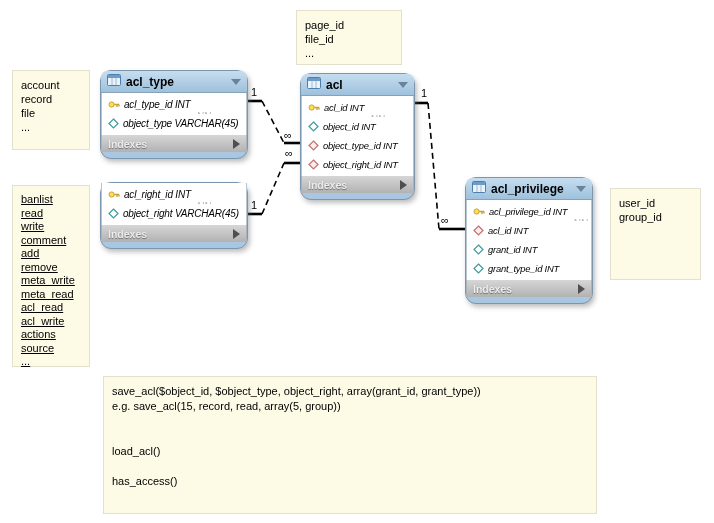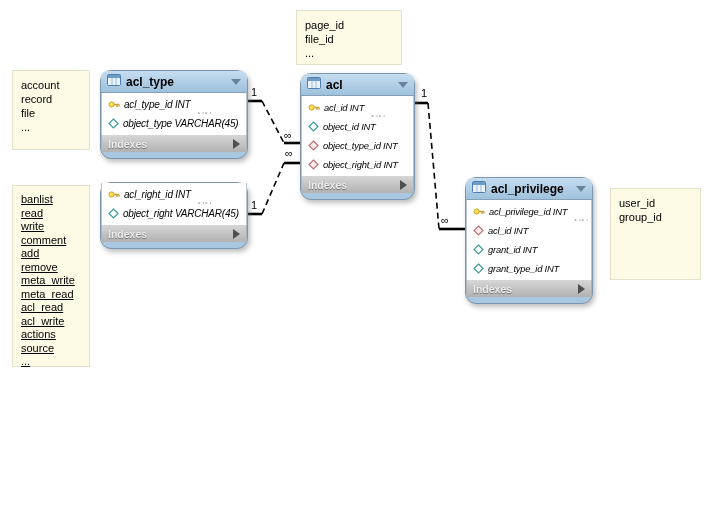--- a/index.html
+++ b/index.html
@@ -119,20 +119,29 @@
     <div class="note-line">actions</div>
     <div class="note-line">source</div>
     <div class="note-line">...</div>
   </div>
 
   <div class="note" id="note-grant-types">
     <div class="note-line">user_id</div>
     <div class="note-line">group_id</div>
   </div>
 
+  <div class="note wide" id="note-functions">
+    <div class="note-line">save_acl($object_id, $object_type, object_right, array(grant_id, grant_type))</div>
+    <div class="note-line">e.g. save_acl(15, record, read, array(5, group))</div>
+    <div class="note-line"></div>
+    <div class="note-line"></div>
+    <div class="note-line">load_acl()</div>
+    <div class="note-line"></div>
+    <div class="note-line">has_access()</div>
+  </div>
 
   <div class="dbtable" id="table-acl-type">
     <div class="tbl-header">
       <span class="icn"><svg width="14" height="12" viewBox="0 0 14 12">
             <rect x="0.5" y="0.5" width="13" height="11" rx="1" fill="#EAF2FA" stroke="#4C7FB0"></rect>
             <rect x="1" y="1" width="12" height="3" fill="#6E9CC6"></rect>
             <line x1="5" y1="4" x2="5" y2="11" stroke="#9DBCD8"></line>
             <line x1="9" y1="4" x2="9" y2="11" stroke="#9DBCD8"></line>
           </svg></span>
       <span>acl_type</span>

